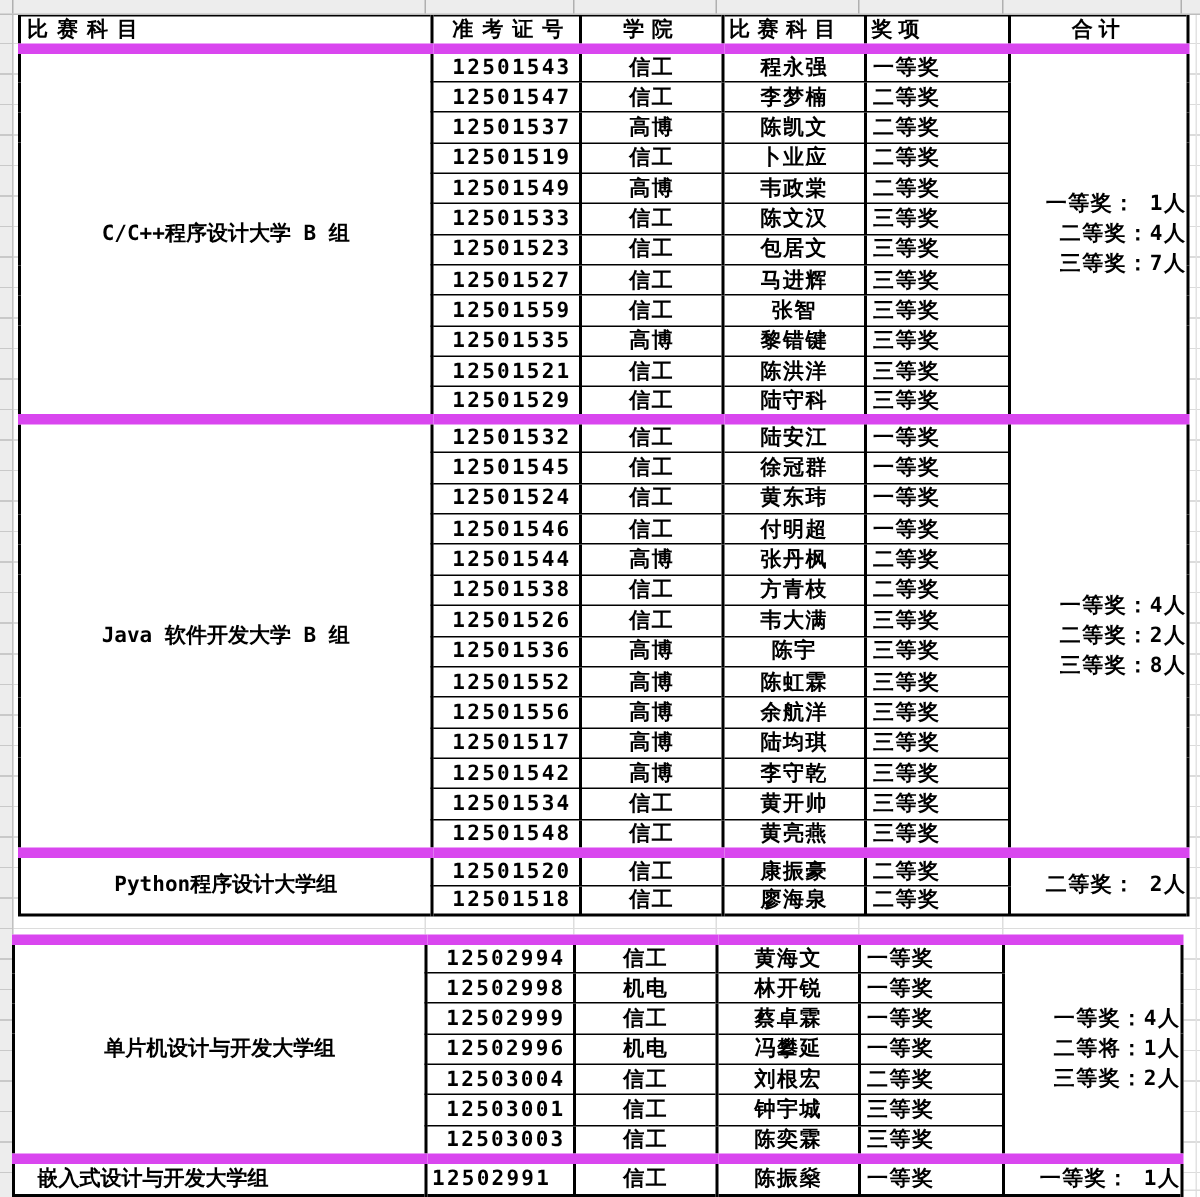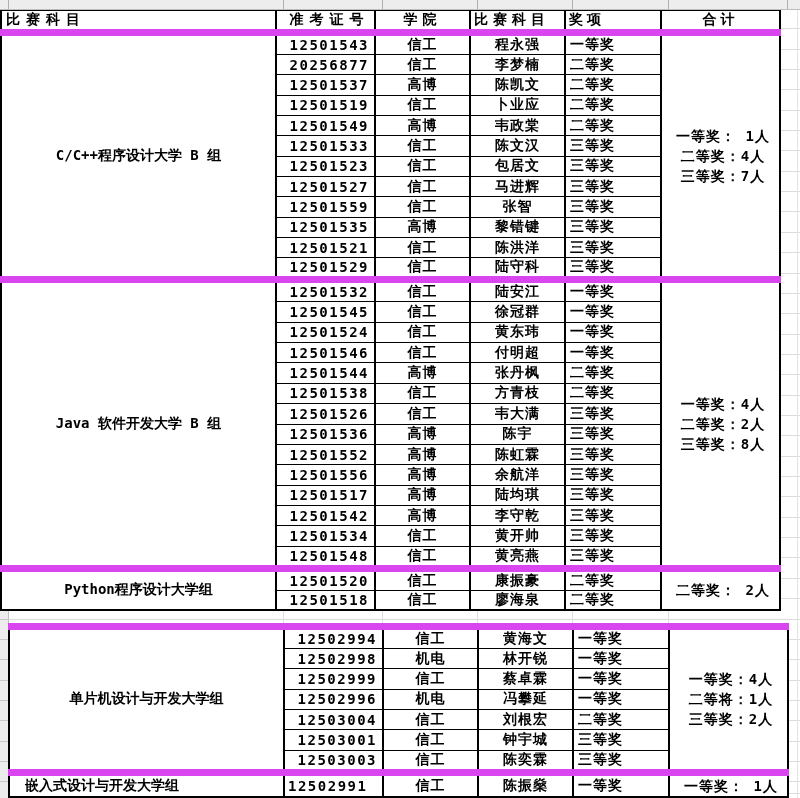--- a/index.html
+++ b/index.html
@@ -20,21 +20,21 @@
   
   .gutter{
     position:absolute;left:0;top:9px;width:8px;height:789px;background:#ededed;
     border-right:1px solid #c0c0c0;z-index:1;
     background-image:repeating-linear-gradient(to bottom,transparent 0 19.35px,#c9c9c9 19.35px 20.35px);
   }
   
   .gapline{position:absolute;top:598px;height:26px;width:1px;background:#dedede;z-index:1;}
   
   table.award{position:absolute;z-index:2;background:#fff;border-collapse:collapse;table-layout:fixed;width:779px;border:2px solid #000;}
-  .t1{left:0;top:9px;padding-left:17px;}
+  .t1{left:12px;top:9px;padding-left:17px;}
   .t2{left:8px;top:623px;}
   td,th{
     border-top:1px solid #000;border-bottom:1px solid #000;
     border-left:2px solid #000;border-right:2px solid #000;
     padding:0;font-size:14px;font-weight:700;color:#000;overflow:hidden;
   }
   tr{height:20.35px;}
   thead tr{height:20px;}
   thead th{border-bottom:2px solid #000;white-space:nowrap;}
   .group-start td{border-top:7px solid #d946ef;}
@@ -44,21 +44,21 @@
   .th3{text-align:left;padding-left:3px;letter-spacing:5px;}
   .th4{text-align:left;padding-left:3px;letter-spacing:4px;}
   .th5{text-align:center;letter-spacing:4px;}
   .subject{text-align:center;vertical-align:middle;white-space:nowrap;}
   .subject.single{text-align:left;padding-left:15px;}
   .id{text-align:right;padding-right:5px;letter-spacing:1.5px;white-space:nowrap;}
   .id.single{text-align:left;padding-left:3px;}
   .college{text-align:center;letter-spacing:1px;}
   .name{text-align:center;letter-spacing:1px;white-space:nowrap;}
   .award-cell{text-align:left;padding-left:4px;letter-spacing:1px;white-space:nowrap;}
-  .total{text-align:center;padding-left:5px;vertical-align:middle;white-space:pre-line;line-height:20px;letter-spacing:1px;}
+  .total{text-align:right;padding-left:5px;vertical-align:middle;white-space:pre-line;line-height:20px;letter-spacing:1px;}
 </style>
 </head>
 <body>
 
 <div class="sheet">
   <div class="gridlayer"></div>
   <div class="vline-right"></div>
   <div class="bottom-line"></div>
 
   <div class="top-strip">
@@ -103,21 +103,21 @@
           <td class="subject" rowspan="12">C/C++程序设计大学 B 组</td>
           <td class="id">12501543</td>
           <td class="college">信工</td>
           <td class="name">程永强</td>
           <td class="award-cell">一等奖</td>
           <td class="total" rowspan="12">一等奖： 1人
 二等奖：4人
 三等奖：7人</td>
         </tr>
         <tr>
-          <td class="id">20256877</td>
+          <td class="id">12501547</td>
           <td class="college">信工</td>
           <td class="name">李梦楠</td>
           <td class="award-cell">二等奖</td>
         </tr>
         <tr>
           <td class="id">12501537</td>
           <td class="college">高博</td>
           <td class="name">陈凯文</td>
           <td class="award-cell">二等奖</td>
         </tr>

